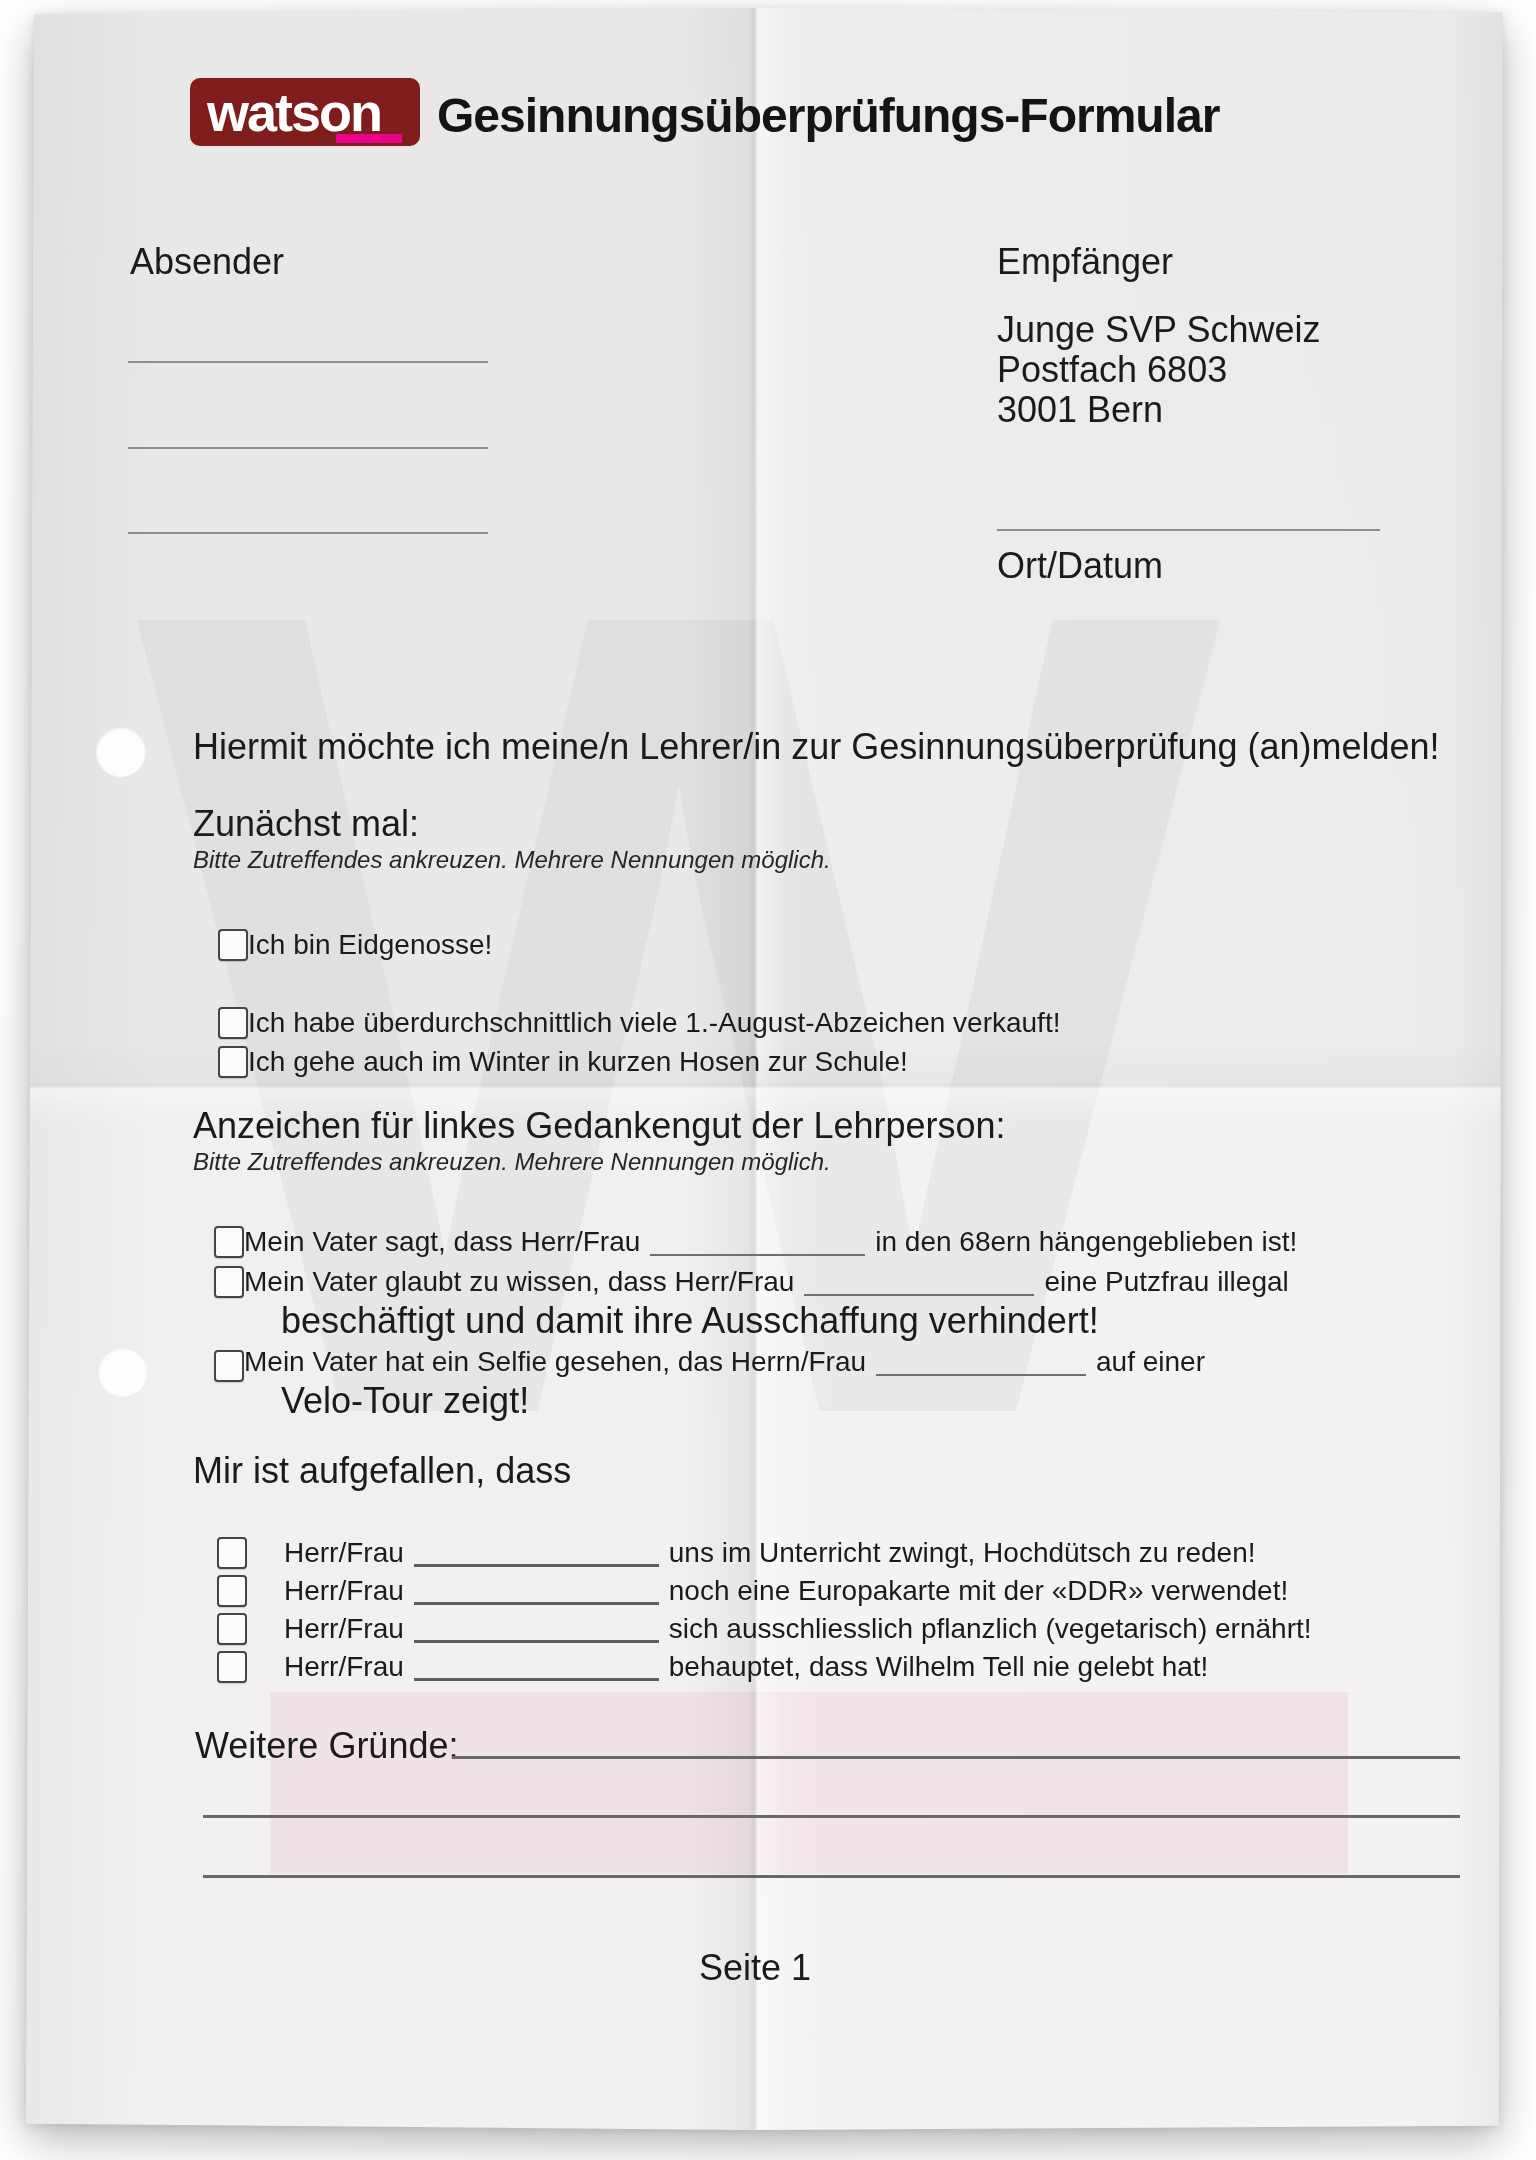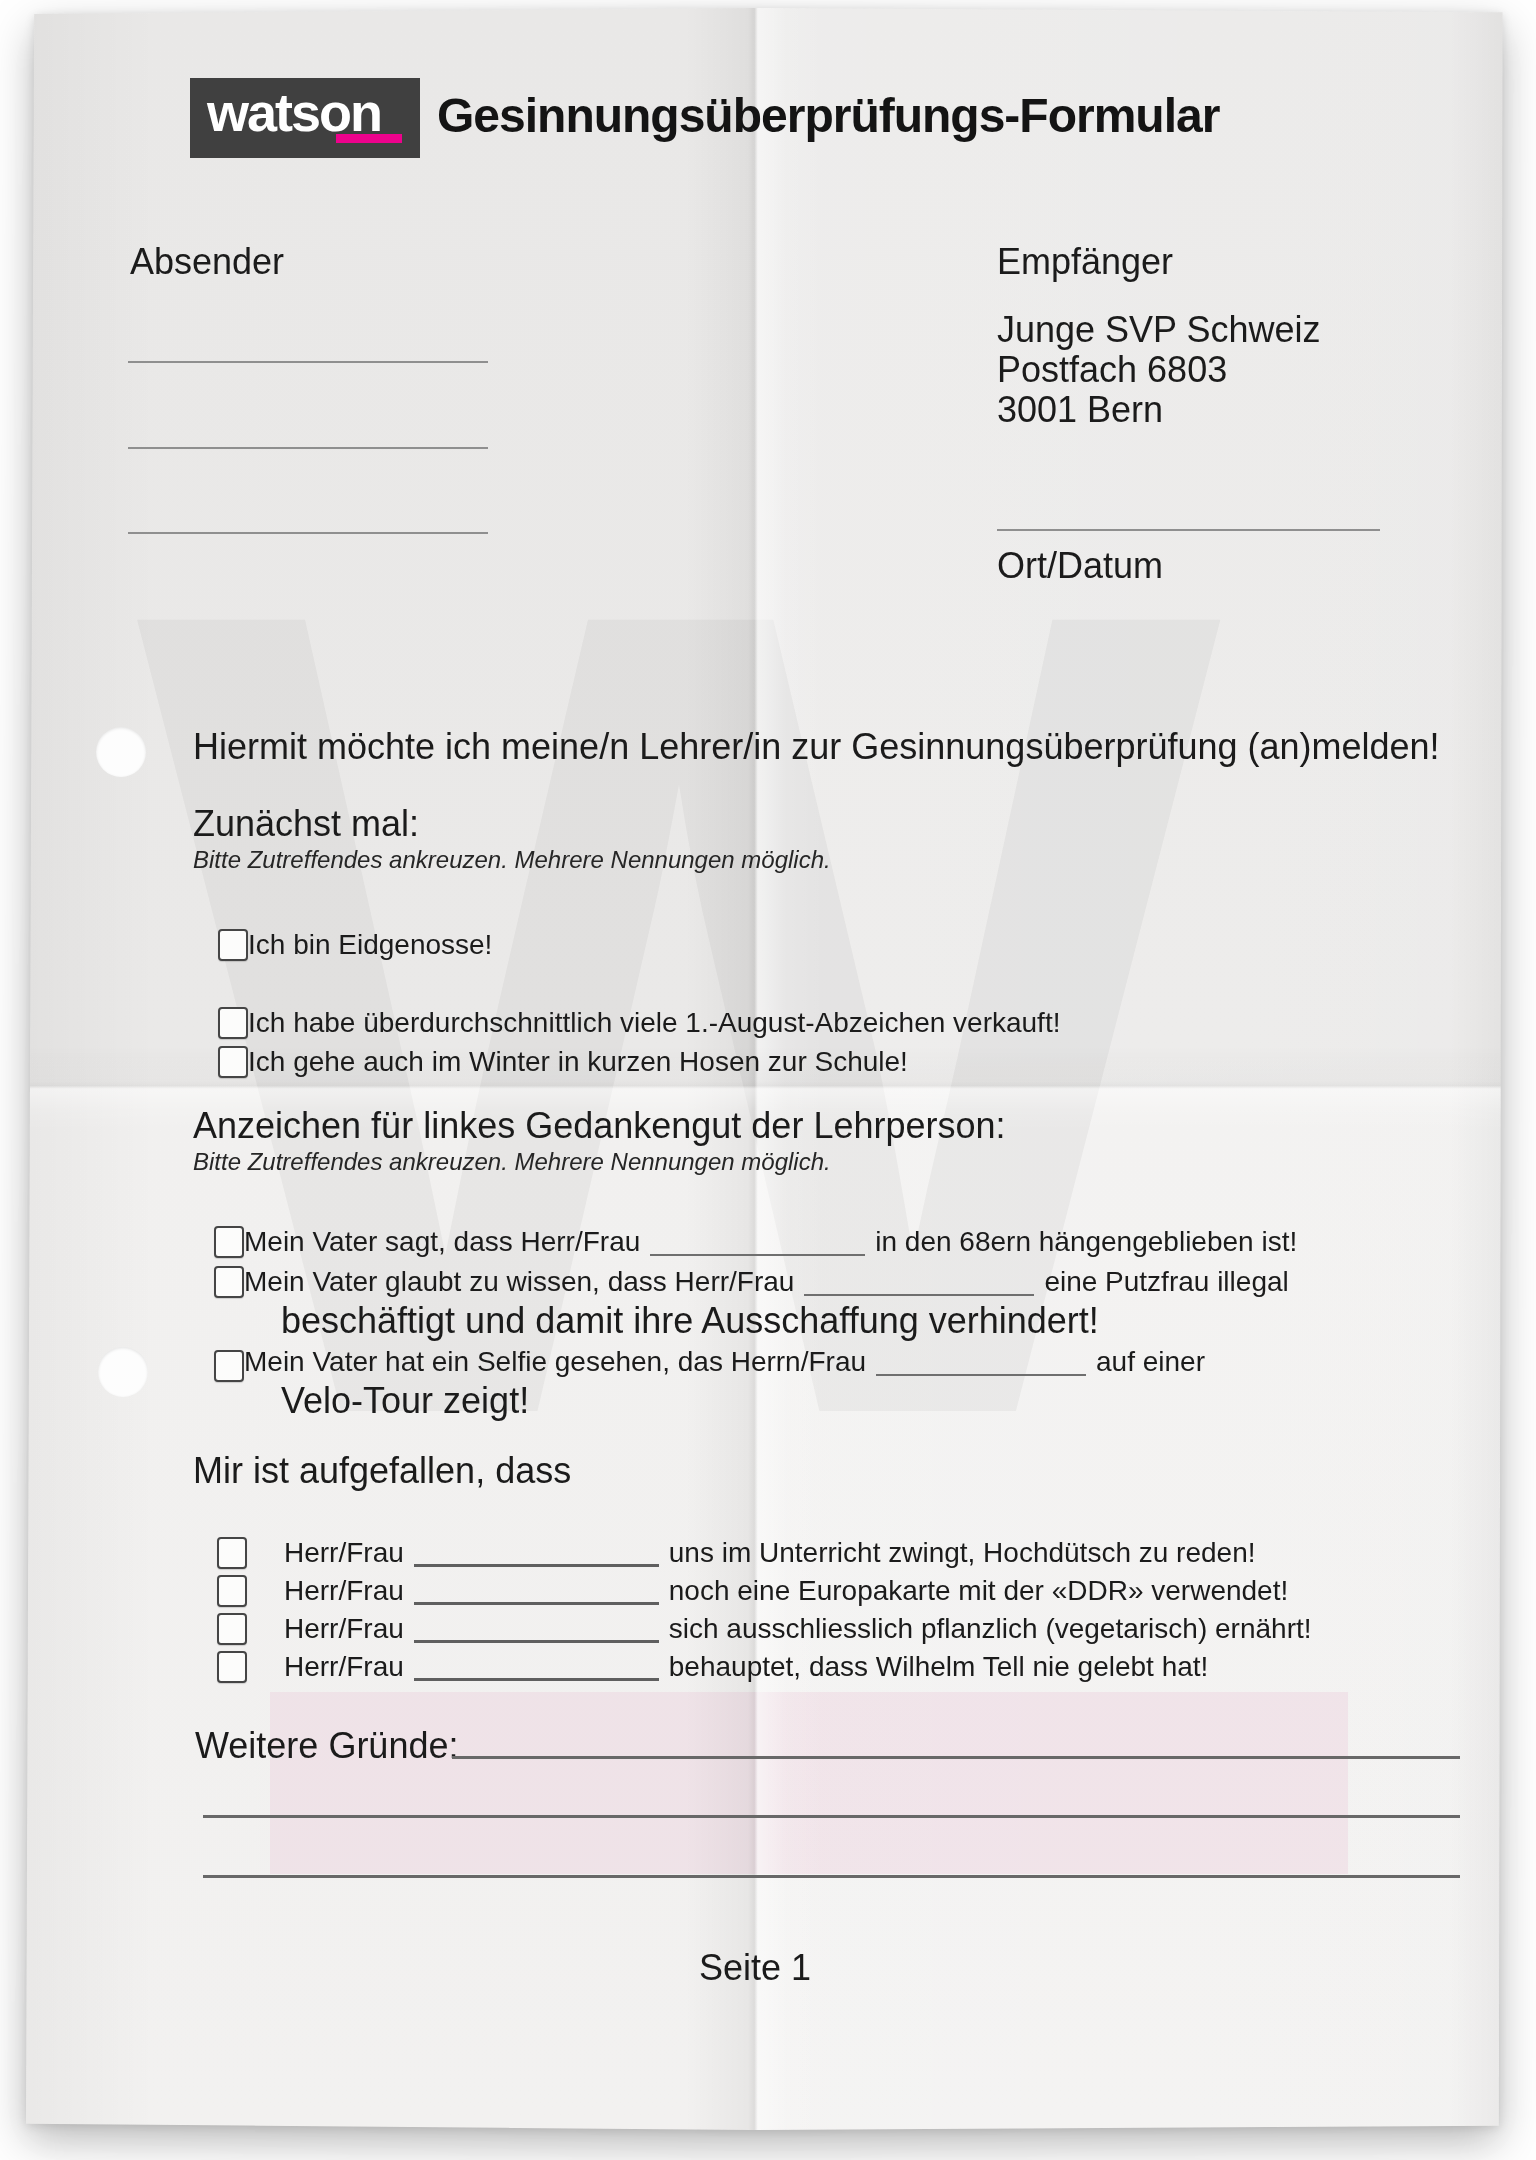--- a/index.html
+++ b/index.html
@@ -47,21 +47,21 @@
     background:rgba(219,45,130,0.07);
   }
   
   .content{position:absolute;inset:0;}
   .abs{position:absolute;}
   .t28{font-size:36px;line-height:40px;white-space:nowrap;}
   .note{font-size:24px;line-height:32px;font-style:italic;color:#262626;white-space:nowrap;}
   .wline{height:2px;background:#8f8f8f;}
   .dline{height:3px;background:#686868;}
   
-  .logo{left:190px;top:78px;width:230px;height:80px;background:#404040;border-radius:0;}
+  .logo{left:190px;top:78px;width:230px;height:68px;background:#7f1d1d;border-radius:10px;}
   .logo .word{
     position:absolute;left:17px;top:0;line-height:68px;
     font-size:54px;font-weight:bold;color:#ffffff;letter-spacing:-2px;
   }
   .logo .bar{position:absolute;left:146px;top:56px;width:66px;height:9px;}
   .title{left:437px;top:88px;font-size:48px;font-weight:bold;letter-spacing:-1px;color:#141414;white-space:nowrap;}
   
   .row{display:flex;align-items:center;height:40px;}
   .cb{
     flex:0 0 auto;width:26px;height:28px;background:#fcfcfb;

